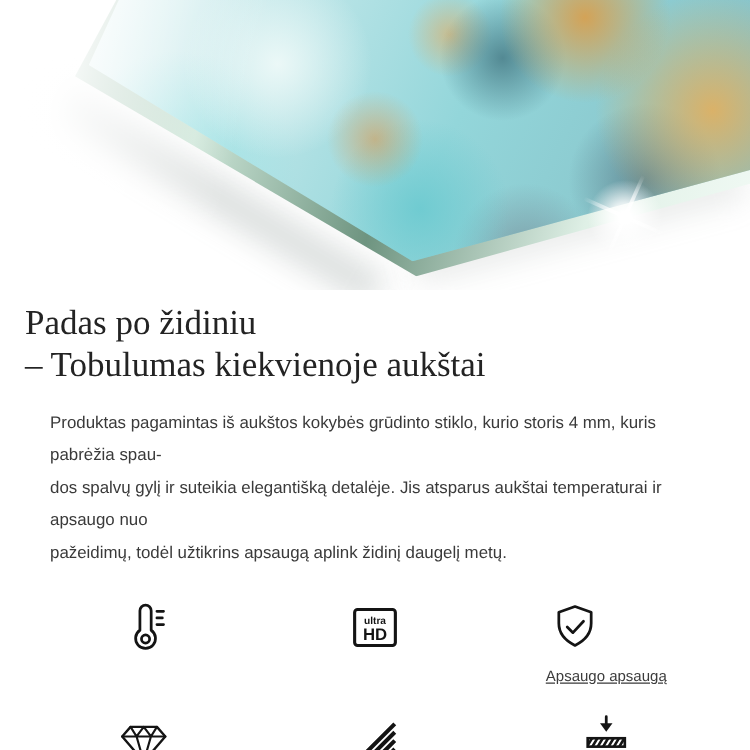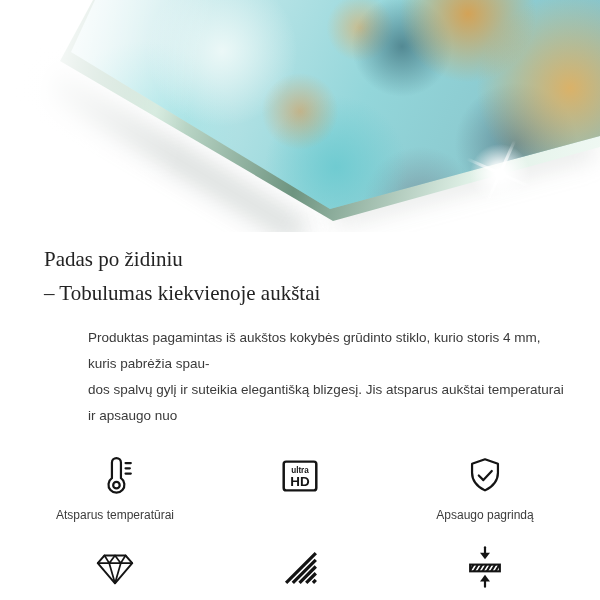--- a/index.html
+++ b/index.html
@@ -34,29 +34,29 @@
   .hero-left-fade{position:absolute;inset:0;pointer-events:none;
         background:linear-gradient(103deg,rgba(255,255,255,.97) 9%,rgba(255,255,255,0) 33%);}
   .sparkle{position:absolute;left:468px;top:142px;width:64px;height:64px;pointer-events:none;
         background:radial-gradient(circle at 50% 50%,#fff 0 5px,rgba(255,255,255,.8) 12px,rgba(255,255,255,0) 30px);}
   .sparkle::before,.sparkle::after{content:"";position:absolute;left:-4px;top:30px;width:72px;height:3px;
         background:linear-gradient(90deg,rgba(255,255,255,0),#fff 42%,#fff 58%,rgba(255,255,255,0));}
   .sparkle::before{transform:rotate(24deg);}
   .sparkle::after{transform:rotate(114deg);}
 
   
-  .heading{margin:10px 44px 0;font-family:"Liberation Serif",serif;font-size:21px;
+  .heading{margin:10px 20px 0;font-family:"Liberation Serif",serif;font-size:28px;
         line-height:34px;color:#232323;font-weight:400;}
   .paragraph{margin:15px 40px 0;width:527px;font-size:13.5px;line-height:26px;color:#3a3a3a;}
-  .paragraph .pline{display:block;margin-left:48px;}
+  .paragraph .pline{display:block;}
 
   
   .features{margin:24px 40px 0;display:grid;grid-template-columns:150px 1fr 150px;
         row-gap:22px;justify-items:center;}
-  .feature{display:flex;flex-direction:column;align-items:center;}
+  .feature{display:flex;flex-direction:column;text-decoration:underline;}
   .feature .icon{width:46px;height:46px;}
   .feature .icon svg{width:46px;height:46px;display:block;}
   .feature .label{margin-top:9px;font-size:12px;color:#3c3c3c;white-space:nowrap;}
   .ink{stroke:#141414;fill:none;stroke-width:2.3;stroke-linecap:round;stroke-linejoin:round;}
   .ink-fill{fill:#141414;stroke:none;}
   .hd-text{font-family:"Liberation Sans",sans-serif;fill:#141414;text-anchor:middle;}
 </style>
 </head>
 <body>
 
@@ -69,54 +69,54 @@
     <div class="glass-art"></div>
     <div class="hero-left-fade"></div>
     <div class="sparkle"></div>
   </div>
 
   <h1 class="heading"><span>Padas po židiniu</span><br>
       <span>– Tobulumas kiekvienoje aukštai</span></h1>
 
   <div class="paragraph">
     <span class="pline">Produktas pagamintas iš aukštos kokybės grūdinto stiklo, kurio storis 4 mm, kuris pabrėžia spau-</span>
-    <span class="pline">dos spalvų gylį ir suteikia elegantišką blizgesį. Jis atsparus aukštai temperaturai ir apsaugo nuo</span>
+    <span class="pline">dos spalvų gylį ir suteikia elegantišką detalėje. Jis atsparus aukštai temperaturai ir apsaugo nuo</span>
+    <span class="pline">pažeidimų, todėl užtikrins apsaugą aplink židinį daugelį metų.</span>
   </div>
 
   <div class="features">
 
     <div class="feature">
       <span class="icon">
         <svg viewBox="0 0 48 48">
           <path class="ink" d="M20.8 10a4.7 4.7 0 0 1 9.4 0v16.3a8.3 8.3 0 1 1-9.4 0z"></path>
           <circle class="ink" cx="25.5" cy="33.6" r="3.4"></circle>
           <path class="ink" d="M35 10.5h5.5M35 16h4.5M35 21.5h5.5"></path>
         </svg>
       </span>
-      <span class="label">Atsparus temperatūrai</span>
     </div>
 
     <div class="feature">
       <span class="icon">
         <svg viewBox="0 0 48 48">
           <rect class="ink" x="7" y="9" width="34" height="30" rx="2.5" style="stroke-width:2.6"></rect>
           <text class="hd-text" x="24" y="21" style="font-size:8.5px;font-weight:700">ultra</text>
           <text class="hd-text" x="24" y="34.5" style="font-size:14px;font-weight:800">HD</text>
         </svg>
       </span>
     </div>
 
     <div class="feature">
       <span class="icon">
         <svg viewBox="0 0 48 48">
           <path class="ink" d="M24 6.5l13.5 4.8v9.2c0 8.8-5.6 14.6-13.5 18.5-7.9-3.9-13.5-9.7-13.5-18.5v-9.2z"></path>
           <path class="ink" d="M17.5 23.5l4.8 4.8 8.8-9.5"></path>
         </svg>
       </span>
-      <span class="label">Apsaugo pagrindą</span>
+      <span class="label">Apsaugo apsaugą</span>
     </div>
 
     <div class="feature">
       <span class="icon">
         <svg viewBox="0 0 48 48">
           <path class="ink" style="stroke-width:2" d="M13 12h22l7 8-18 21L6 20z"></path>
           <path class="ink" style="stroke-width:1.8" d="M6 20h36M13 12l5 8 6-8 6 8 5-8M18 20l6 21 6-21"></path>
         </svg>
       </span>
 

